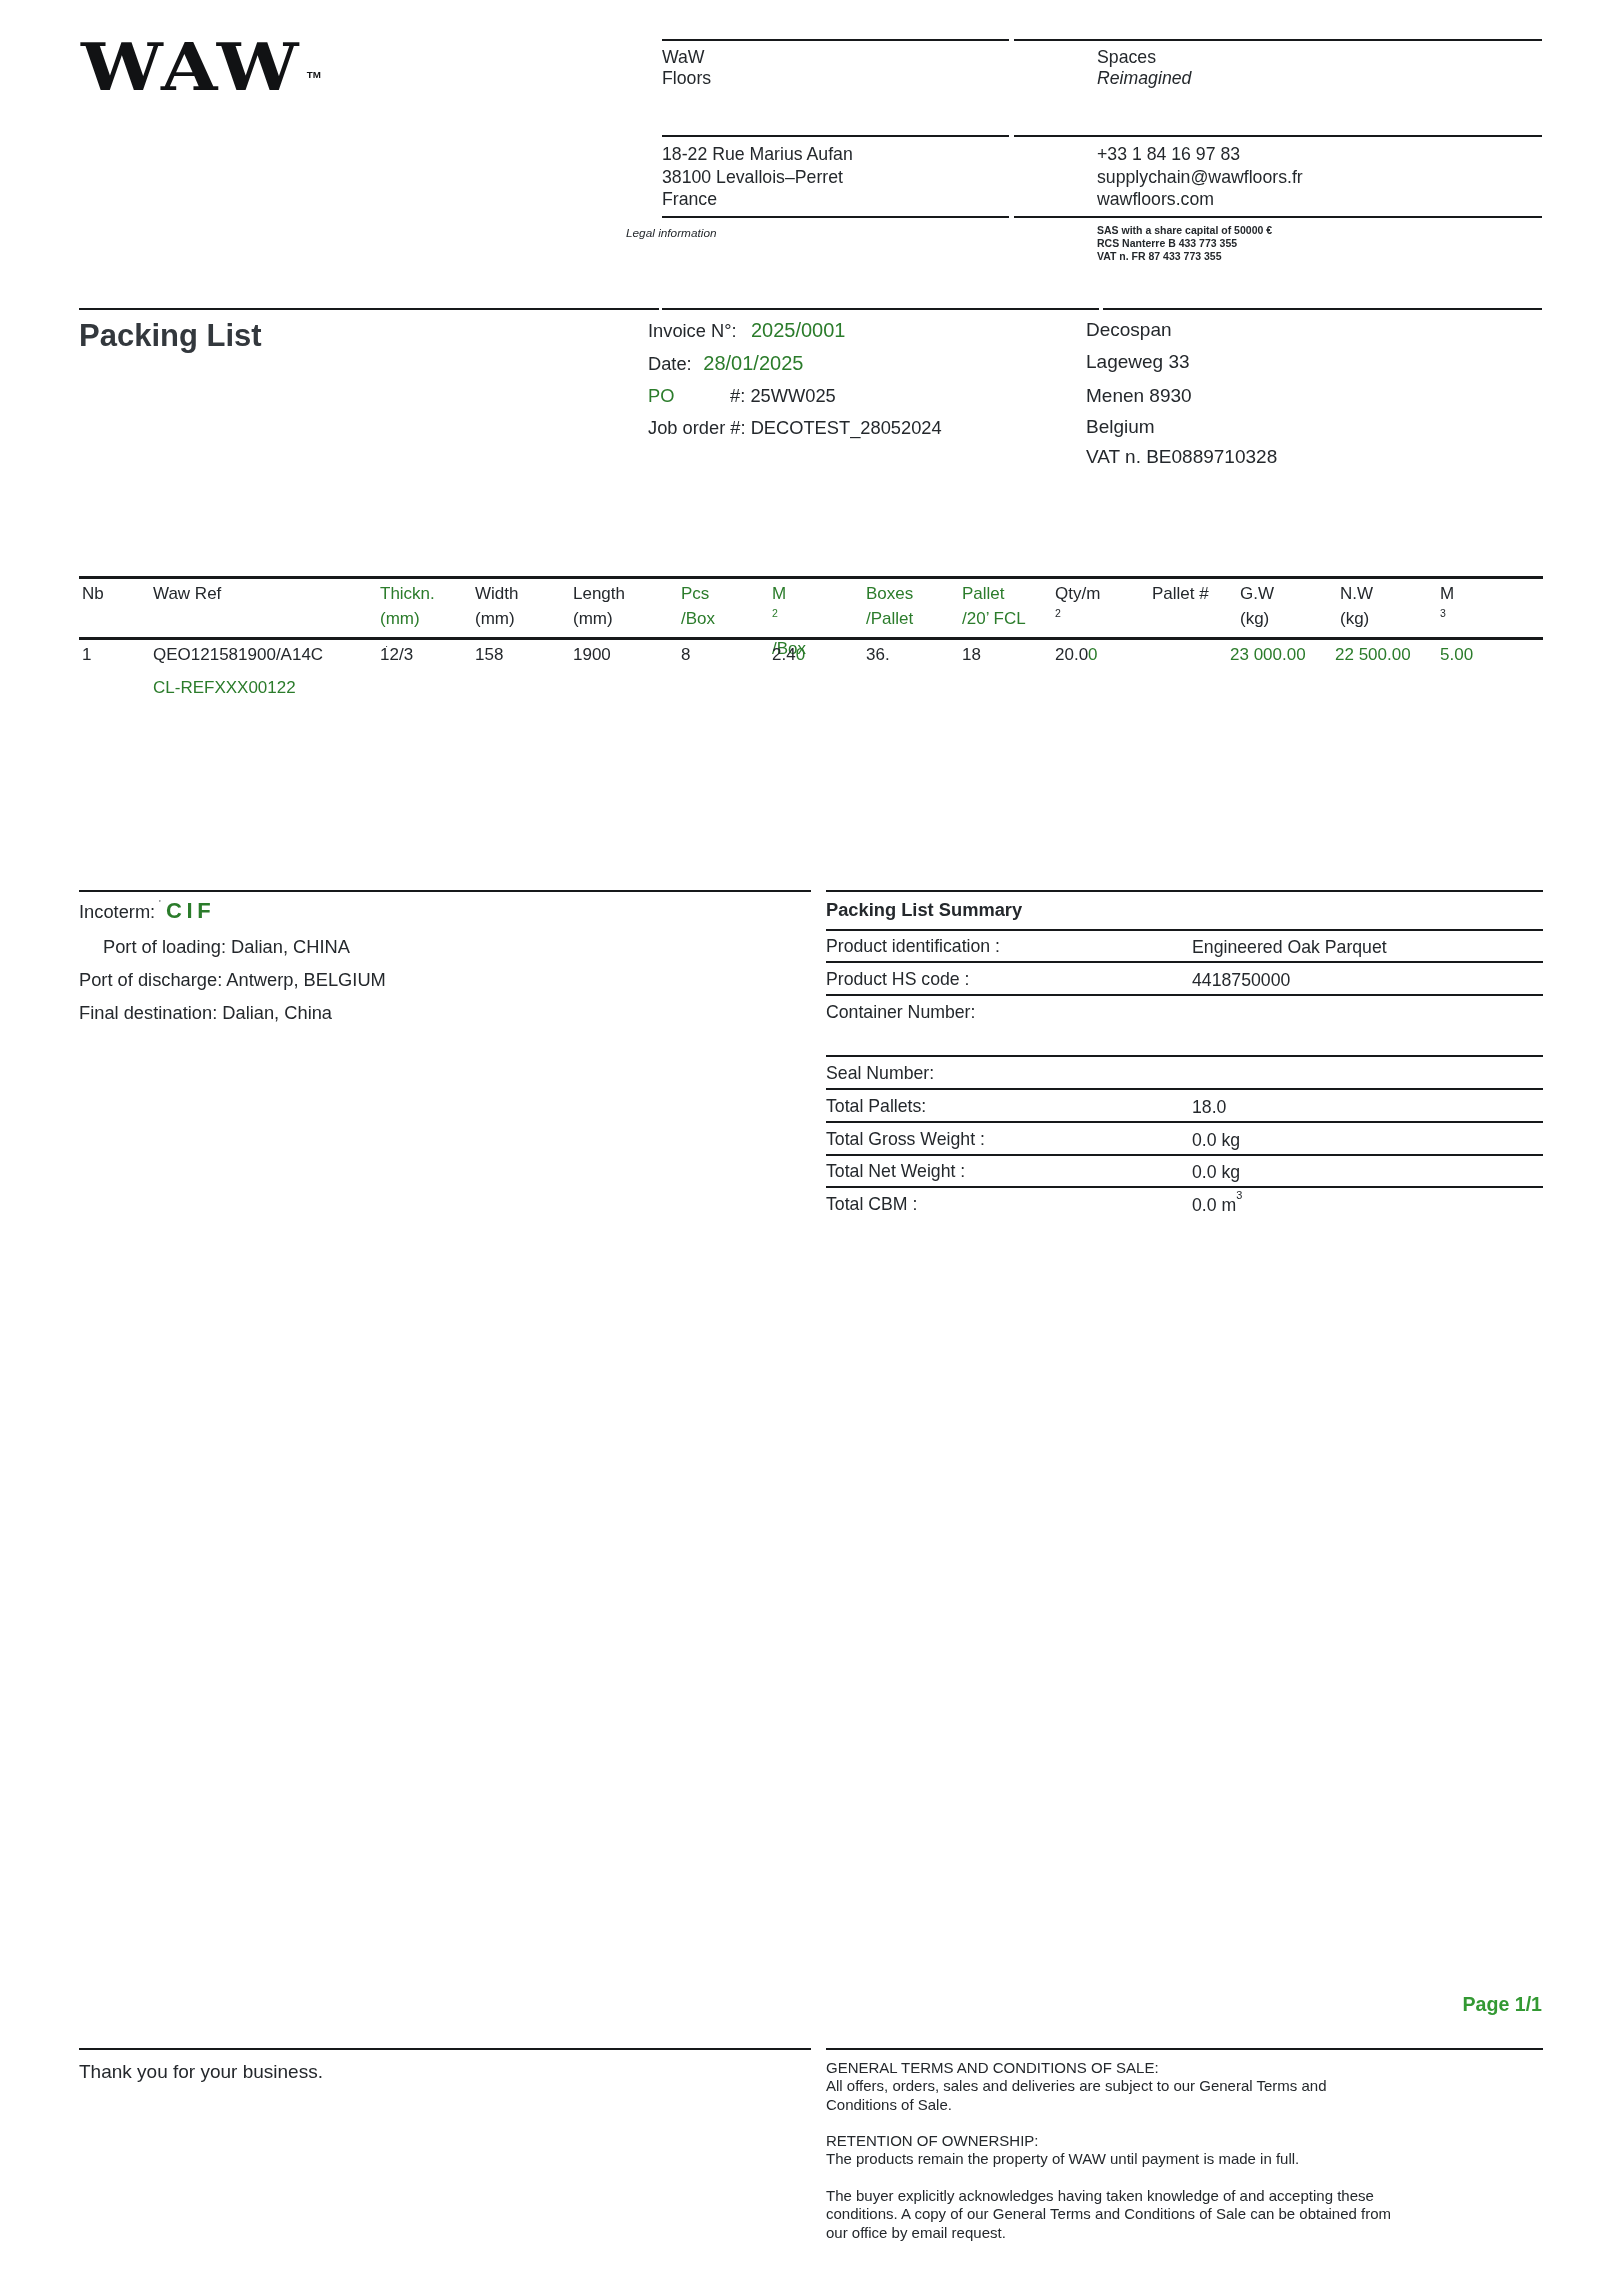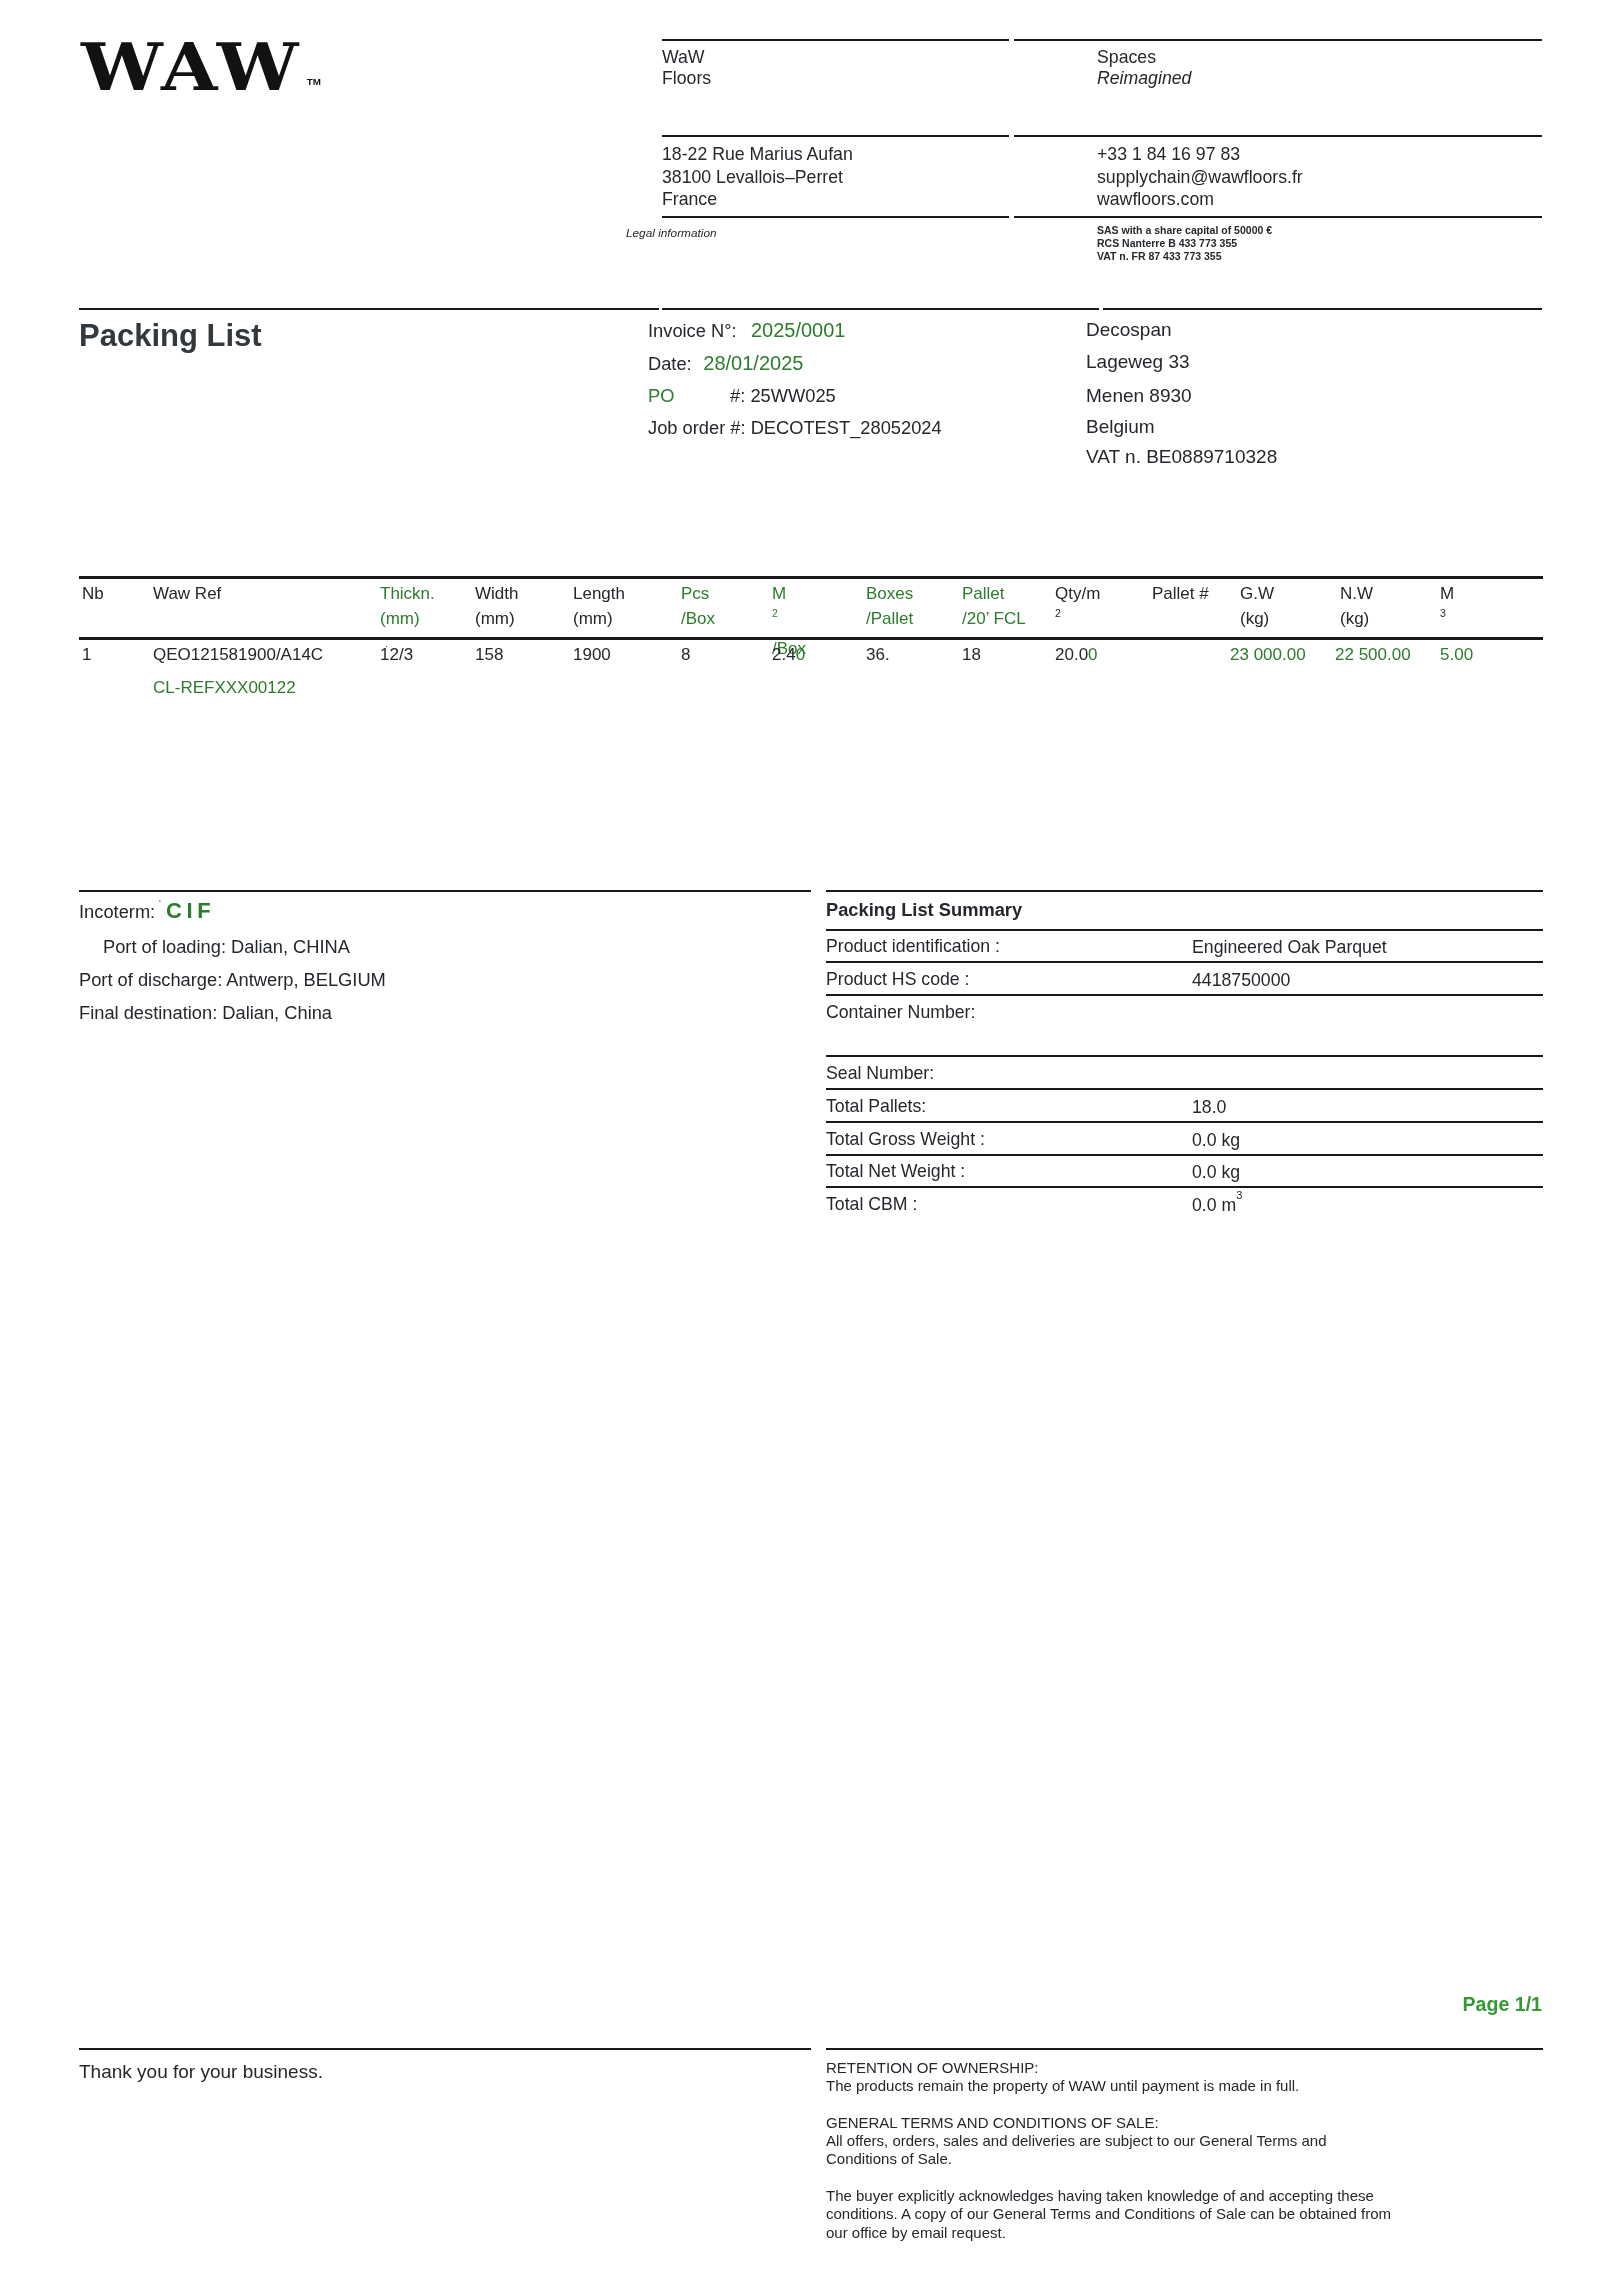--- a/index.html
+++ b/index.html
@@ -10,21 +10,21 @@
   .hr{position:absolute;height:2px;background:#17191b;}
   .g{color:#2b7c2b;}
   .pg{color:#339933;}
   sup.sp{font-size:62%;position:relative;top:-0.45em;letter-spacing:0;}
   
   .logo{position:absolute;left:81px;top:41px;display:flex;align-items:flex-end;}
   .logo-text{
     font-family:"DejaVu Serif",serif;font-weight:700;font-size:65px;line-height:52px;
     letter-spacing:2.6px;color:#111214;transform:scaleX(1.12);transform-origin:left bottom;
   }
-  .logo-tm{font-size:9.8px;font-weight:700;color:#111214;margin-left:29px;margin-bottom:6px;}
+  .logo-tm{font-size:9.8px;font-weight:700;color:#111214;margin-left:29px;margin-bottom:13px;}
   
   .h-line{position:absolute;font-size:17.7px;line-height:19.6px;white-space:nowrap;}
   .h-small{position:absolute;font-size:11.8px;white-space:nowrap;}
   .h-legal{position:absolute;font-size:10.5px;line-height:13px;font-weight:700;white-space:nowrap;}
   
   .doc-title{position:absolute;left:79px;top:318px;font-size:31px;font-weight:600;color:#33383d;white-space:nowrap;}
   .inv-line{position:absolute;left:648px;font-size:18.3px;white-space:nowrap;}
   .inv-val{font-size:20px;}
   .po-label{display:inline-block;width:77px;}
   .cons-line{position:absolute;left:1086px;font-size:19px;white-space:nowrap;}
@@ -286,26 +286,26 @@
 
   <div class="page-label pg">Page 1/1</div>
 
   <div class="hr" style="left:79px;top:2048px;width:732px;"></div>
   <div class="hr" style="left:826px;top:2048px;width:717px;"></div>
 
   <div class="thanks">Thank you for your business.</div>
 
   <div class="foot-right">
     <p>
+      <span class="foot-title">GENERAL TERMS AND CONDITIONS OF SALE:</span>
+      <span>All offers, orders, sales and deliveries are subject to our General Terms and Conditions of Sale.</span>
+    </p>
+    <p>
       <span class="foot-title">RETENTION OF OWNERSHIP:</span>
       <span>The products remain the property of WAW until payment is made in full.</span>
     </p>
     <p>
-      <span class="foot-title">GENERAL TERMS AND CONDITIONS OF SALE:</span>
-      <span>All offers, orders, sales and deliveries are subject to our General Terms and Conditions of Sale.</span>
-    </p>
-    <p>
       <span>The buyer explicitly acknowledges having taken knowledge of and accepting these conditions. A copy of our General Terms and Conditions of Sale can be obtained from our office by email request.</span>
     </p>
   </div>
 
 </div>
 
 
 </body></html>

